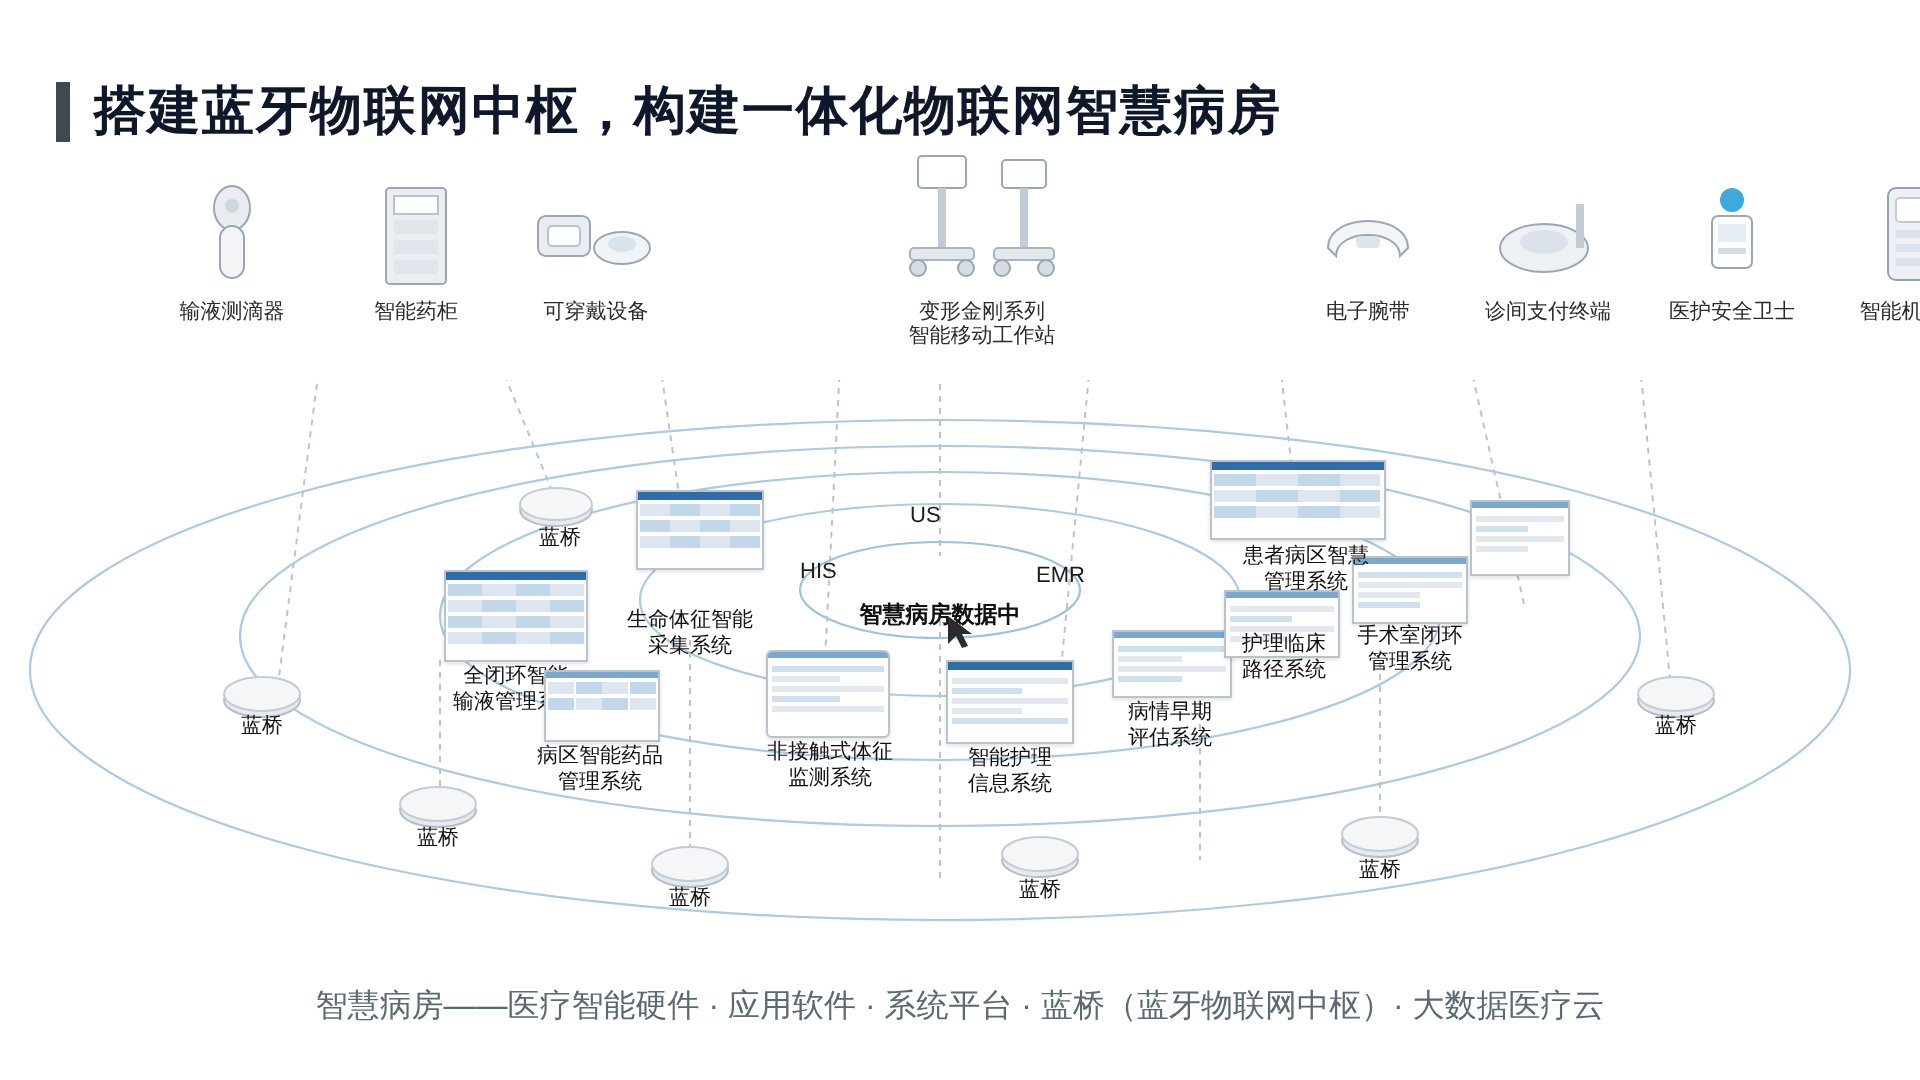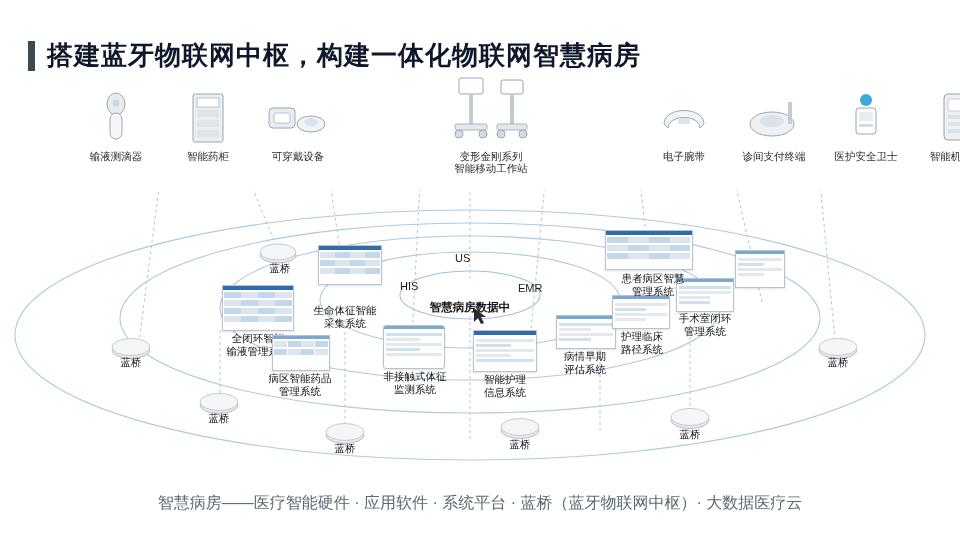--- a/index.html
+++ b/index.html
@@ -362,21 +362,21 @@
 
   <div class="thumb" style="left:612px; top:105px; width:56px; height:32px;">
     <div class="bar2"></div>
     <div class="lines">
       <div class="ln"></div>
         <div class="ln b s"></div>
         <div class="ln"></div>
         <div class="ln s"></div>
     </div>
   </div>
-  <div class="node-label" style="left:592px; top:140px; width:100px;">护理临床
+  <div class="node-label" style="left:592px; top:126px; width:100px;">护理临床
 路径系统</div>
 
   <div class="thumb" style="left:676px; top:88px; width:56px; height:32px;">
     <div class="bar2"></div>
     <div class="lines">
       <div class="ln b"></div>
         <div class="ln"></div>
         <div class="ln s"></div>
         <div class="ln b s"></div>
     </div>

